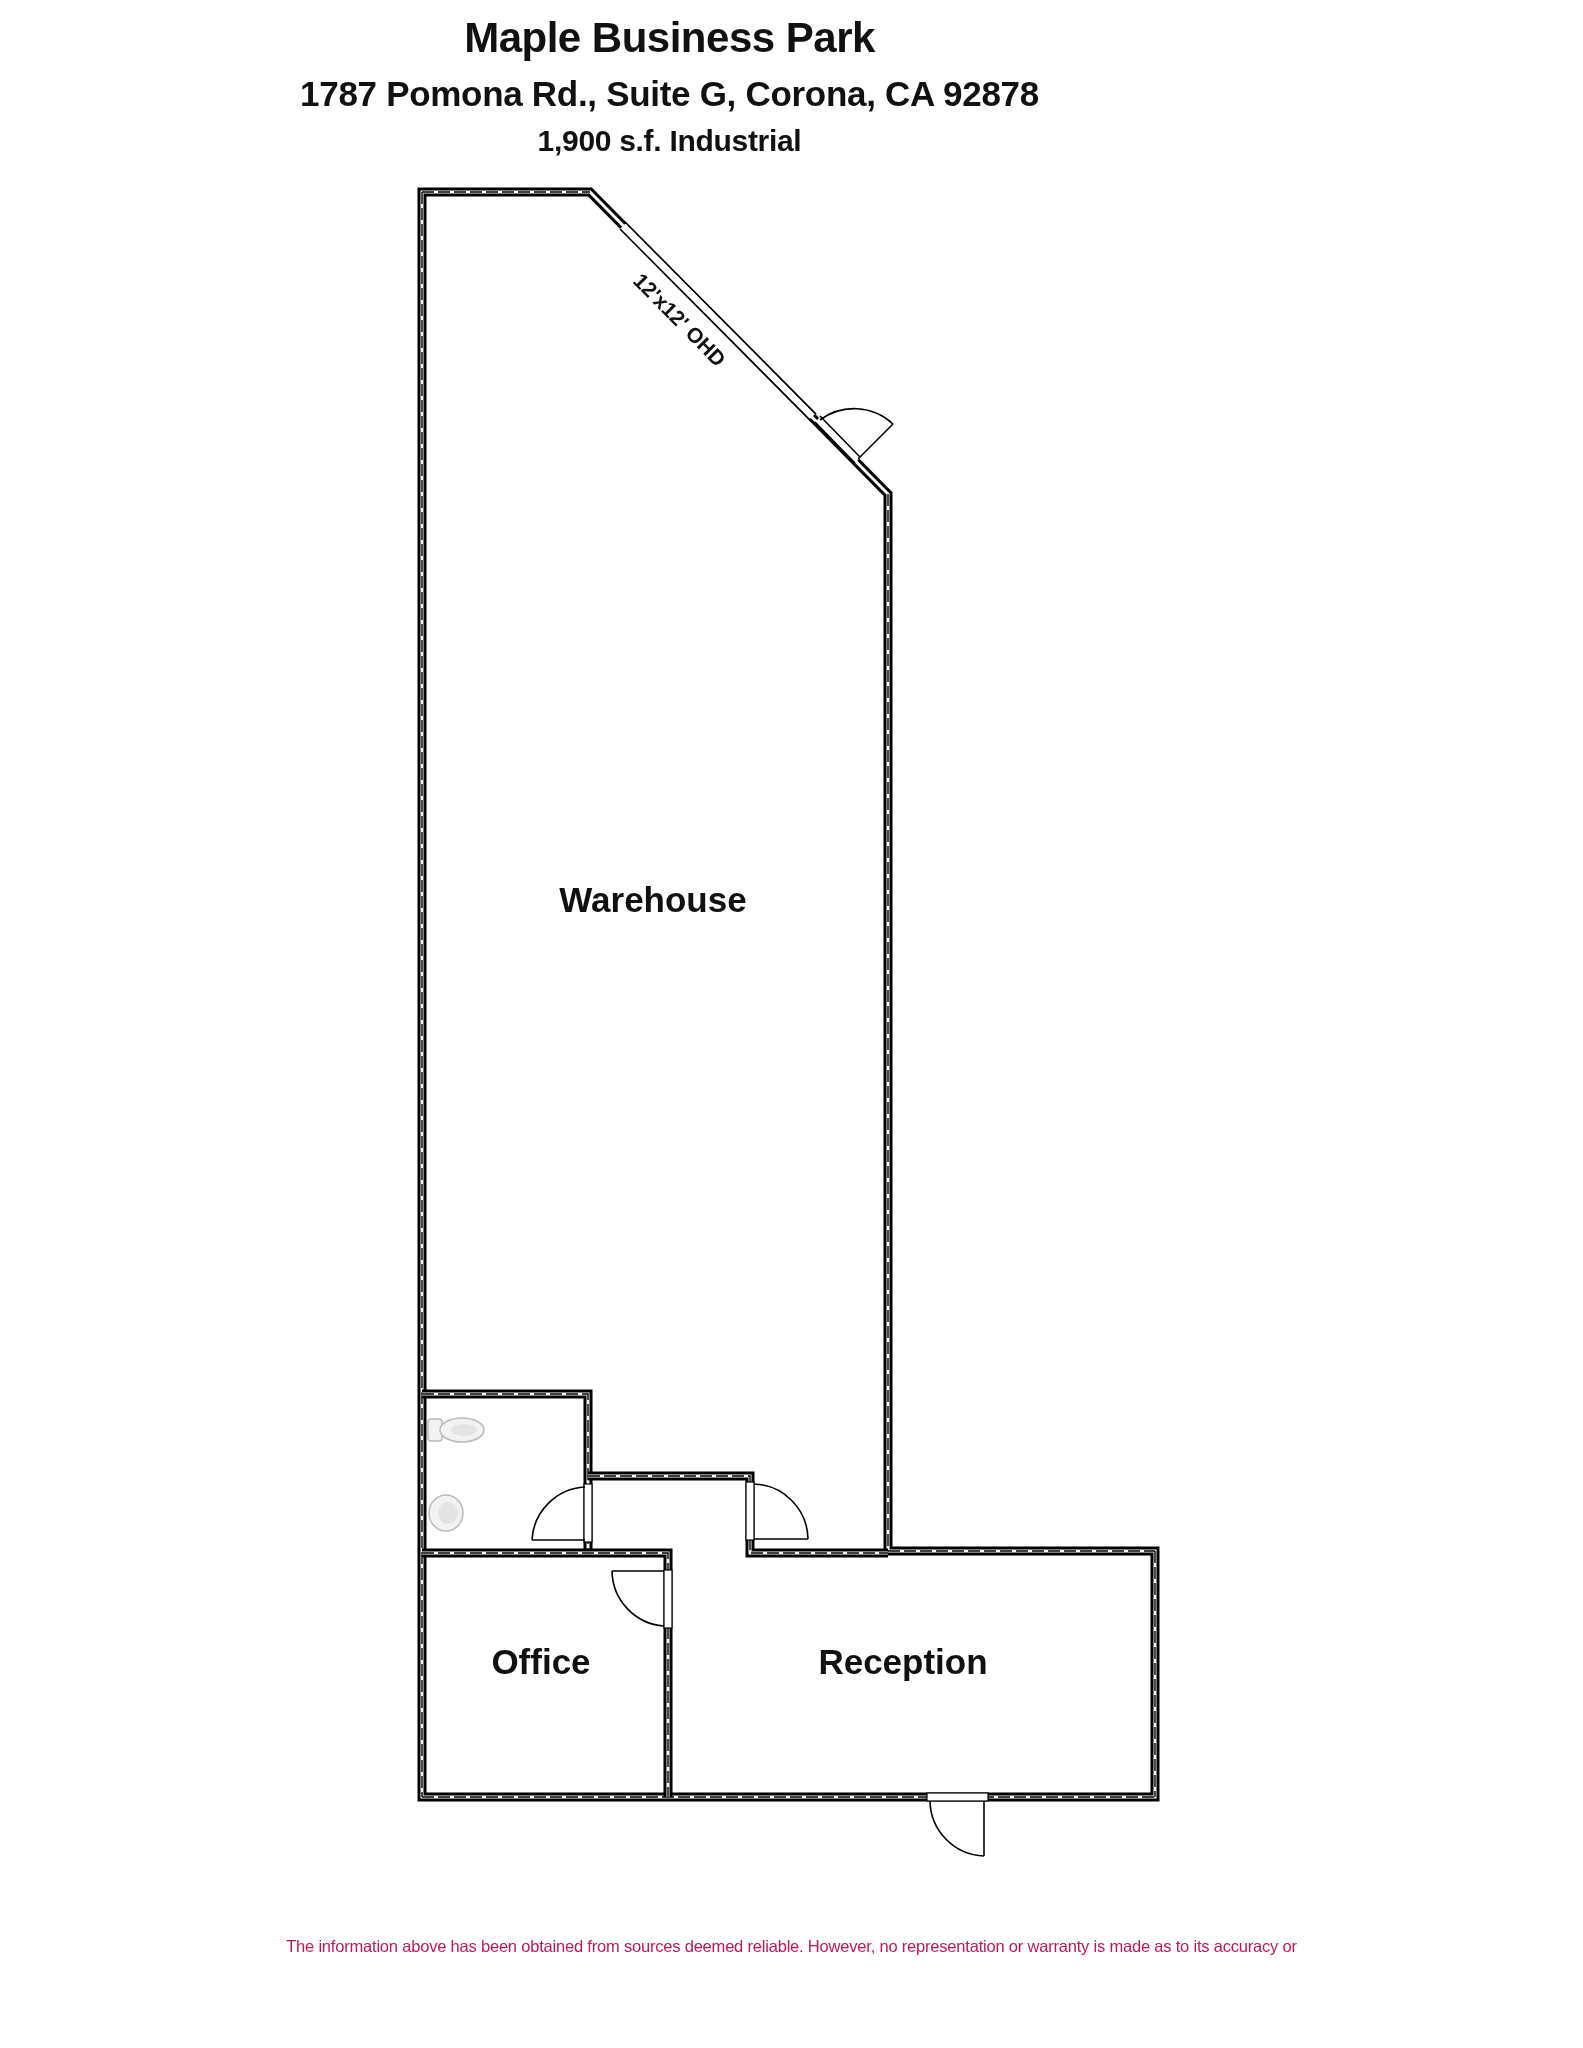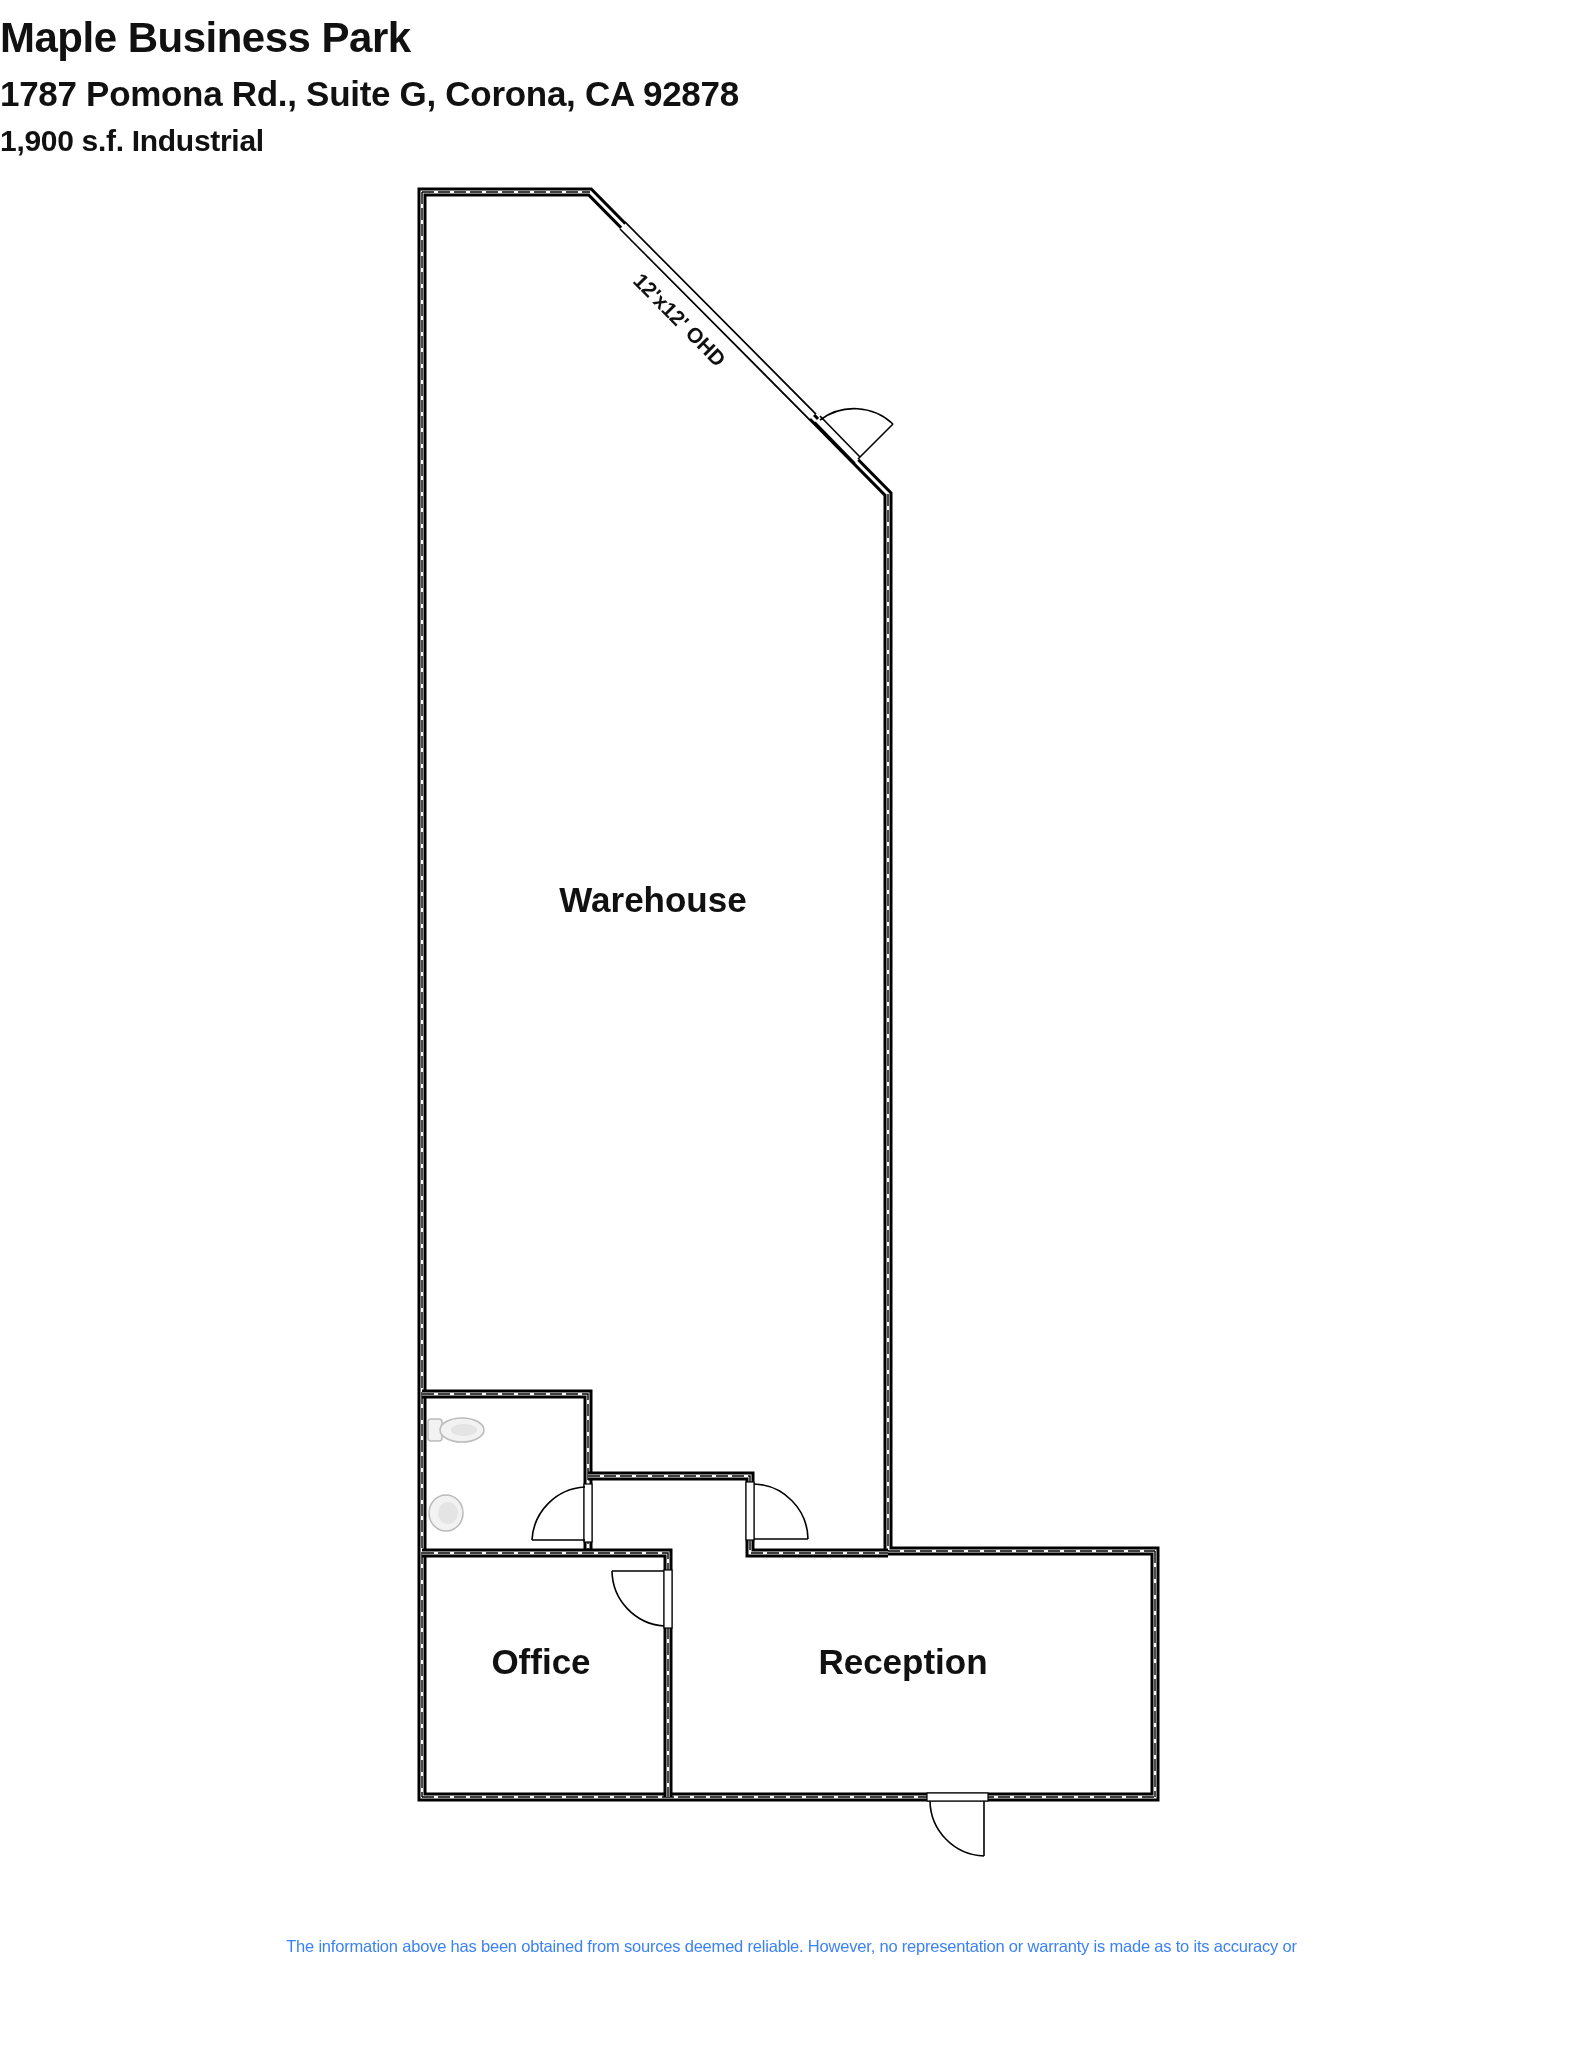--- a/index.html
+++ b/index.html
@@ -1,32 +1,32 @@
 <!DOCTYPE html>
 <html><head>
 <meta charset="utf-8">
 <style>
   html, body { margin: 0; padding: 0; background: #ffffff; }
   body { width: 1583px; height: 2048px; position: relative; overflow: hidden;
          font-family: "Liberation Sans", "DejaVu Sans", sans-serif; color: #111; }
-  .title { position: absolute; left: 0; width: 1339px; font-weight: bold; margin: 0; }
+  .title { position: absolute; left: 0; width: 1339px; text-align: center; font-weight: bold; margin: 0; }
   #t1 { top: 14px; font-size: 42px; letter-spacing: -0.5px; }
   #t2 { top: 74px; font-size: 35px; letter-spacing: -0.3px; }
   #t3 { top: 124px; font-size: 30px; letter-spacing: -0.3px; }
   svg#plan { position: absolute; left: 0; top: 0; }
   .wall-outer { fill: none; stroke: #000; stroke-width: 9; stroke-linejoin: miter; }
   .wall-inner { fill: none; stroke: #fff; stroke-width: 3; stroke-linejoin: miter; }
   .wall-dash { fill: none; stroke: #000; stroke-width: 1.4; stroke-dasharray: 12 4; }
   .door-arc { fill: none; stroke: #000; stroke-width: 1.6; }
   .door-leaf { stroke: #000; stroke-width: 1.6; }
   .gap { fill: #fff; stroke: #000; stroke-width: 1.2; }
   .room-label { font-family: "Liberation Sans", "DejaVu Sans", sans-serif; font-weight: bold; fill: #111; }
   .fixture { fill: #f2f2f2; stroke: #bbb; stroke-width: 1.5; }
   .footer { position: absolute; left: 0; width: 1583px; text-align: center; font-size: 16.5px; line-height: 24px;
-            top: 1934px; color: #3b82f6; letter-spacing: -0.2px; }
+            top: 1934px; color: #be185d; letter-spacing: -0.2px; }
 </style>
 </head>
 <body>
 
 <h1 class="title" id="t1">Maple Business Park</h1>
 <div class="title" id="t2">1787 Pomona Rd., Suite G, Corona, CA 92878</div>
 <div class="title" id="t3">1,900 s.f. Industrial</div>
 
 <svg id="plan" width="1583" height="2048" viewBox="0 0 1583 2048">
 

